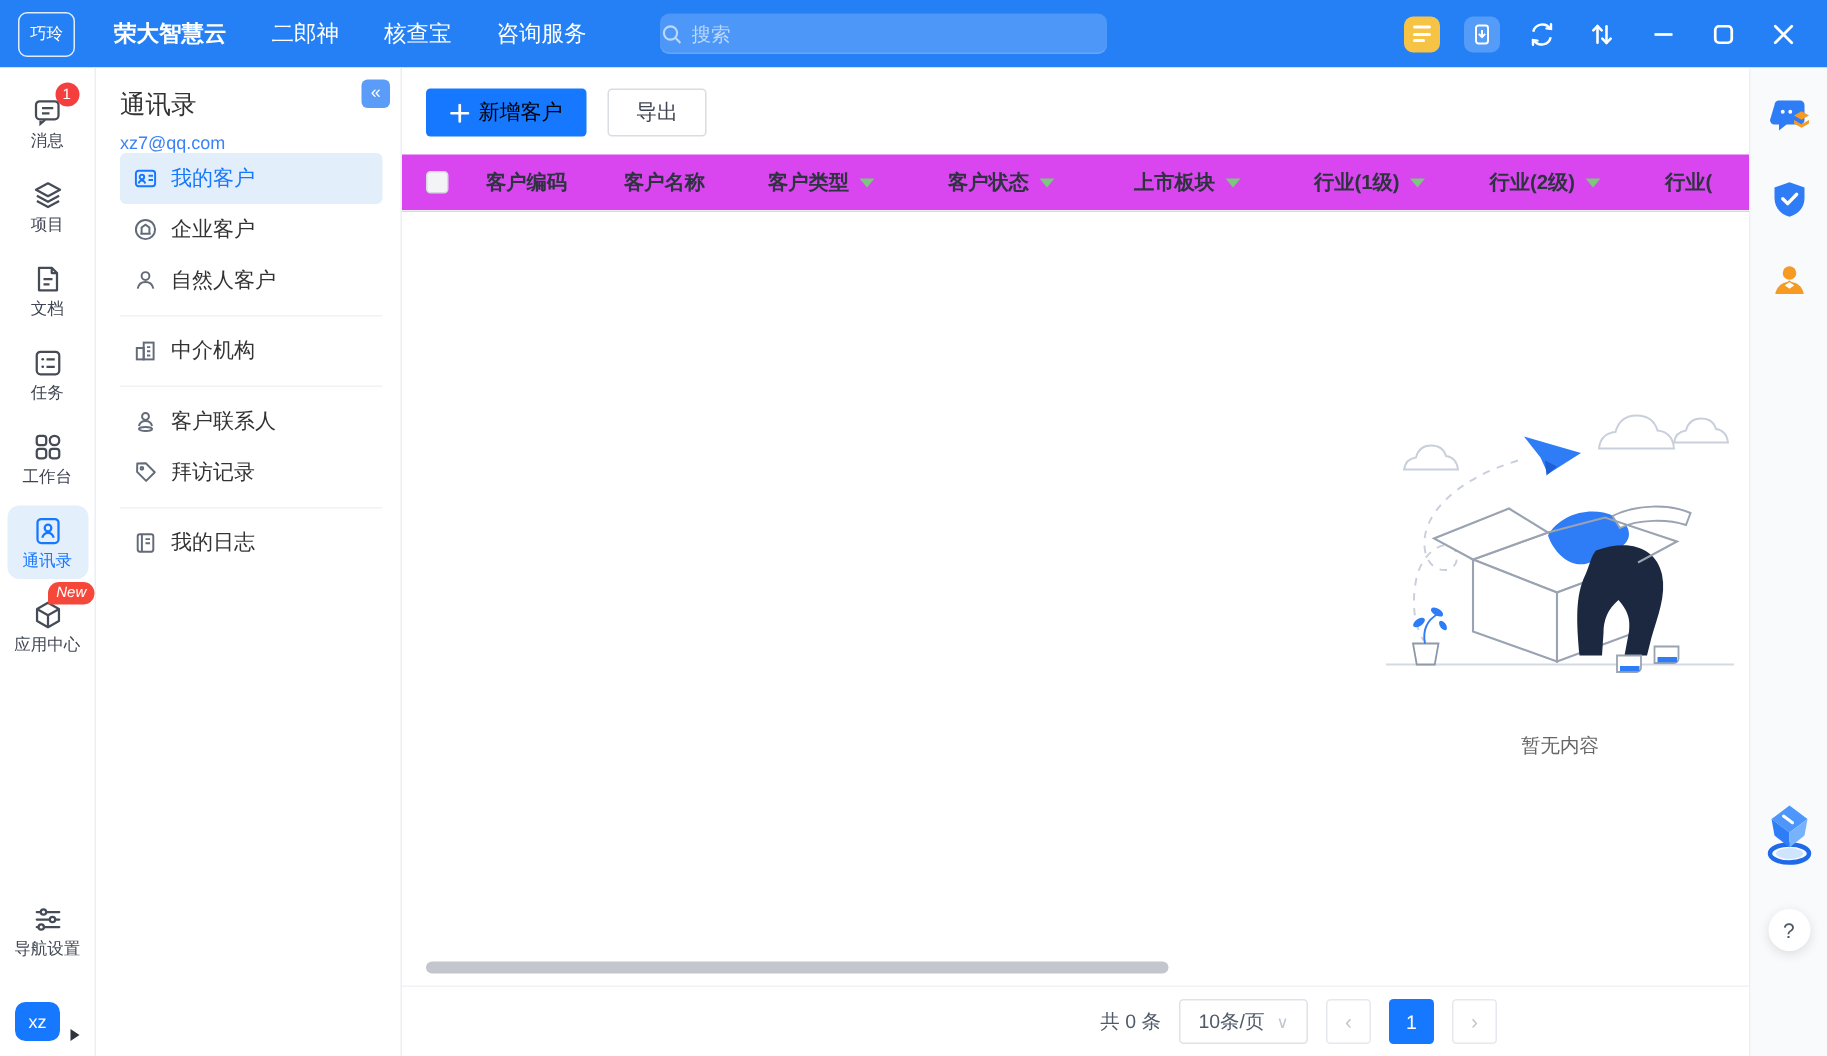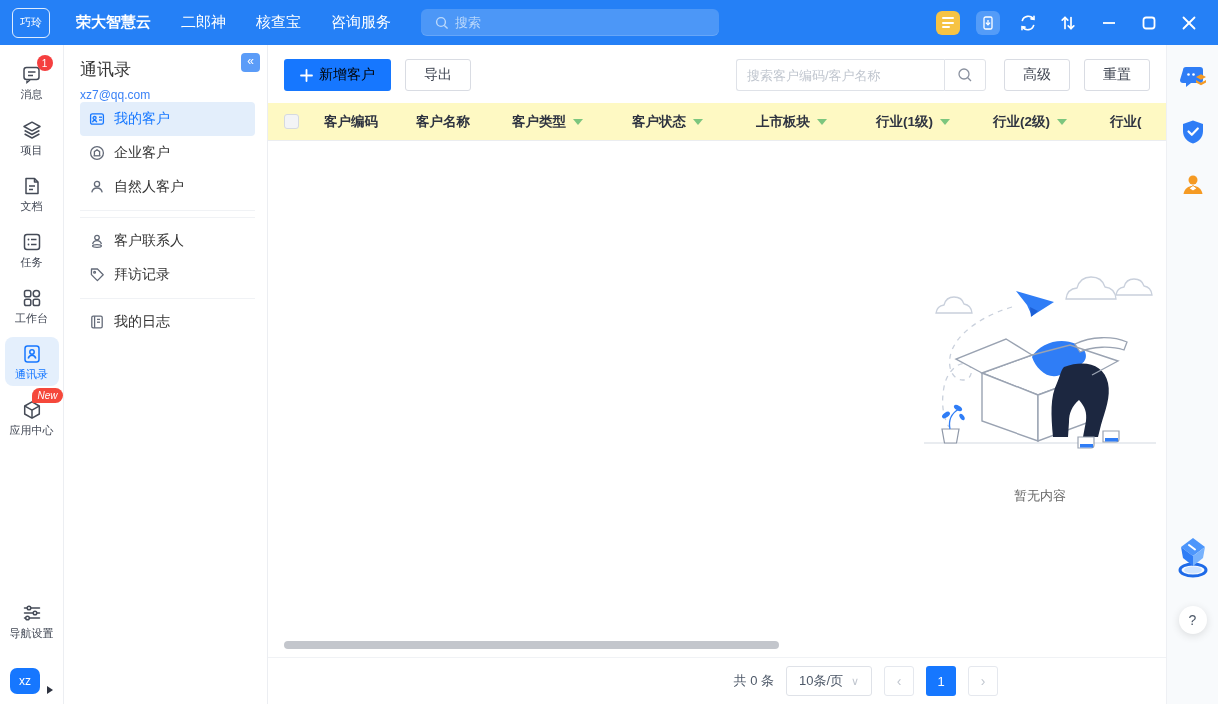--- a/index.html
+++ b/index.html
@@ -6,21 +6,21 @@
   html,body { width:1218px; height:704px; overflow:hidden; }
   body { font-family:"Liberation Sans","DejaVu Sans",sans-serif; background:#fff; color:#333; }
   .app { width:1218px; height:704px; display:flex; flex-direction:column; }
 
   
   .topbar { height:45px; background:#2580f6; display:flex; align-items:center; padding:0 14px 0 12px; flex-shrink:0; }
   .logo-box { min-width:38px; height:30px; border:1px solid rgba(255,255,255,.85); border-radius:6px; color:#fff; font-size:11px; display:flex; align-items:center; justify-content:center; padding:0 5px; margin-right:26px; }
   .top-tabs { display:flex; align-items:center; gap:30px; }
   .top-tab { color:#fff; font-size:15px; cursor:pointer; white-space:nowrap; }
   .top-tab.first { font-weight:700; }
-  .top-search { margin-left:30px; width:298px; height:27px; background:rgba(255,255,255,.18); border-radius:6px; display:flex; align-items:center; padding:0 14px; box-shadow:inset 0 -1px 0 rgba(255,255,255,.15); }
+  .top-search { margin-left:49px; width:298px; height:27px; background:rgba(255,255,255,.18); border-radius:6px; display:flex; align-items:center; padding:0 1px; box-shadow:inset 0 -1px 0 rgba(255,255,255,.15); }
   .top-search svg { flex-shrink:0; }
   .top-search input { background:transparent; border:none; outline:none; color:#fff; font-size:13px; margin-left:6px; width:100%; font-family:inherit; }
   .top-search input::placeholder { color:#bcd9fb; }
   .top-actions { margin-left:auto; display:flex; align-items:center; gap:16px; }
   .sq-icon { width:24px; height:24px; border-radius:6px; display:flex; align-items:center; justify-content:center; cursor:pointer; }
   .sq-icon.yellow { background:#f6c344; }
   .sq-icon.blue { background:rgba(255,255,255,.22); }
   .notes-lines { display:flex; flex-direction:column; gap:2.5px; align-items:flex-start; }
   .notes-lines i { display:block; height:2px; background:#fff; border-radius:1px; }
   .win-controls { display:flex; align-items:center; gap:10px; margin-left:14px; }
@@ -63,21 +63,21 @@
   .btn-default { background:#fff; border:1px solid #d9dce3; color:#3f4552; padding:0 18px; }
   .btn-export { margin-left:14px; }
   .toolbar-right { margin-left:auto; display:flex; align-items:center; }
   .search-input { width:208px; height:32px; border:1px solid #dfe2e8; border-right:none; border-radius:3px 0 0 3px; padding:0 10px; font-size:13px; outline:none; color:#333; font-family:inherit; }
   .search-input::placeholder { color:#c0c6cf; }
   .search-btn { width:42px; height:32px; border:1px solid #dfe2e8; border-radius:0 3px 3px 0; background:#fff; display:flex; align-items:center; justify-content:center; cursor:pointer; }
   .btn-adv { margin-left:18px; }
   .btn-reset { margin-left:14px; }
 
   
-  .thead { margin-top:6px; height:38px; background:#fef9c3; border-bottom:1px solid #ebedf0; display:flex; align-items:center; padding-left:16px; overflow:hidden; flex-shrink:0; white-space:nowrap; }
+  .thead { margin-top:6px; height:38px; background:#d946ef; border-bottom:1px solid #ebedf0; display:flex; align-items:center; padding-left:16px; overflow:hidden; flex-shrink:0; white-space:nowrap; }
   .th { font-size:13.5px; font-weight:700; color:#2e3340; display:flex; align-items:center; flex-shrink:0; }
   .th-cb { width:40px; }
   .checkbox { width:15px; height:15px; border:1px solid #d6dae0; border-radius:3px; background:#f3f4f6; cursor:pointer; }
   .caret-down { width:0; height:0; border-left:5px solid transparent; border-right:5px solid transparent; border-top:6px solid #7cc67e; margin-left:7px; cursor:pointer; }
 
   
   .empty-wrap { position:absolute; top:200px; right:6px; width:240px; text-align:center; }
   .empty-text { margin-top:28px; font-size:13px; color:#666; }
 
   .main-spacer { flex:1; }
@@ -291,20 +291,30 @@
         <div class="subnav-item">
           <svg width="16" height="16" viewBox="0 0 16 16" fill="none" stroke-width="1.3">
               <circle cx="8" cy="5" r="2.6"></circle>
               <path d="M2.8 13.4 c.6-3 2.6-4.4 5.2-4.4 s4.6 1.4 5.2 4.4"></path>
             </svg>
           <span>自然人客户</span>
         </div>
 
         <div class="subnav-divider"></div>
 
+        <div class="subnav-item">
+          <svg width="16" height="16" viewBox="0 0 16 16" fill="none" stroke-width="1.3">
+              <rect x="2.2" y="6" width="4.6" height="7.6"></rect>
+              <rect x="6.8" y="2.4" width="6.6" height="11.2"></rect>
+              <line x1="9" y1="5.4" x2="11.2" y2="5.4"></line>
+              <line x1="9" y1="8.2" x2="11.2" y2="8.2"></line>
+              <line x1="9" y1="11" x2="11.2" y2="11"></line>
+            </svg>
+          <span>中介机构</span>
+        </div>
 
         <div class="subnav-divider"></div>
 
         <div class="subnav-item">
           <svg width="16" height="16" viewBox="0 0 16 16" fill="none" stroke-width="1.3">
               <circle cx="8" cy="4.6" r="2.3"></circle>
               <path d="M3.6 11 c.6-2.4 2.2-3.4 4.4-3.4 s3.8 1 4.4 3.4"></path>
               <ellipse cx="8" cy="13" rx="4.4" ry="1.3"></ellipse>
             </svg>
           <span>客户联系人</span>
@@ -336,31 +346,20 @@
       <div class="toolbar">
         <button class="btn btn-primary">
           <svg width="13" height="13" viewBox="0 0 13 13" stroke="#fff" stroke-width="1.8" stroke-linecap="round">
               <line x1="6.5" y1="1" x2="6.5" y2="12"></line>
               <line x1="1" y1="6.5" x2="12" y2="6.5"></line>
             </svg>
           <span>新增客户</span>
         </button>
         <button class="btn btn-default btn-export">导出</button>
 
-        <div class="toolbar-right">
-          <input class="search-input" placeholder="搜索客户编码/客户名称" style="">
-          <button class="search-btn">
-            <svg width="16" height="16" viewBox="0 0 16 16" fill="none" stroke="#8a919f" stroke-width="1.3">
-                <circle cx="7" cy="7" r="5"></circle>
-                <line x1="10.8" y1="10.8" x2="14" y2="14"></line>
-              </svg>
-          </button>
-          <button class="btn btn-default btn-adv">高级</button>
-          <button class="btn btn-default btn-reset">重置</button>
-        </div>
       </div>
 
       <div class="thead">
         <div class="th th-cb">
             <div class="checkbox"></div>
           </div>
         <div class="th" style="width:92px">
             <span>客户编码</span>
           </div>
         <div class="th" style="width:96px">

